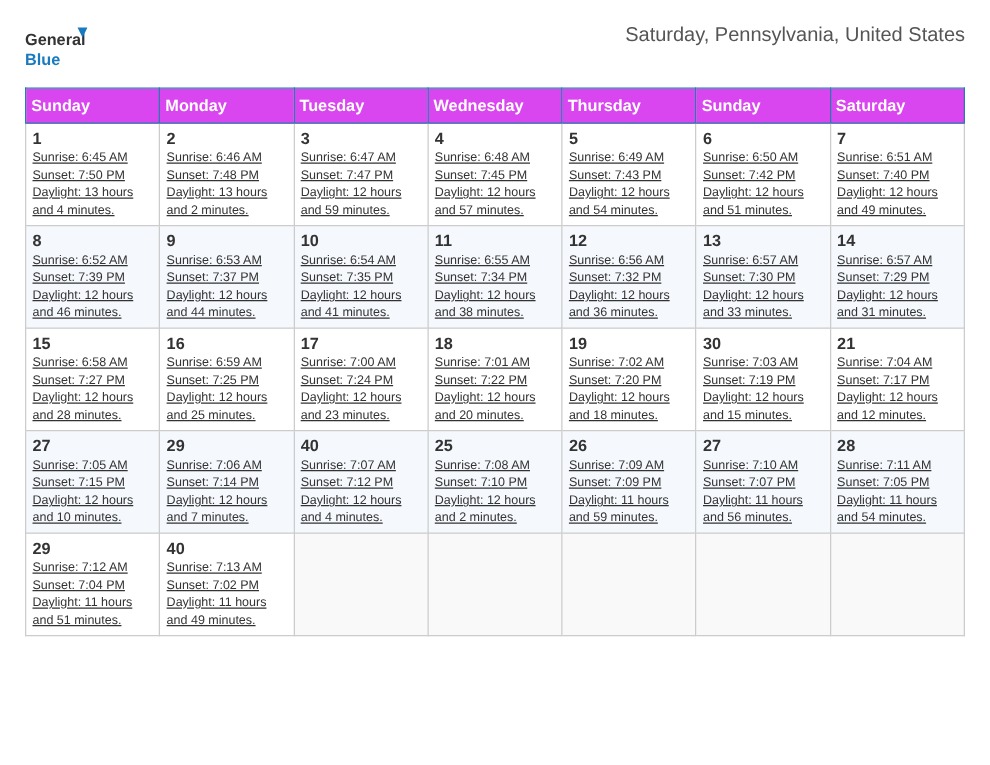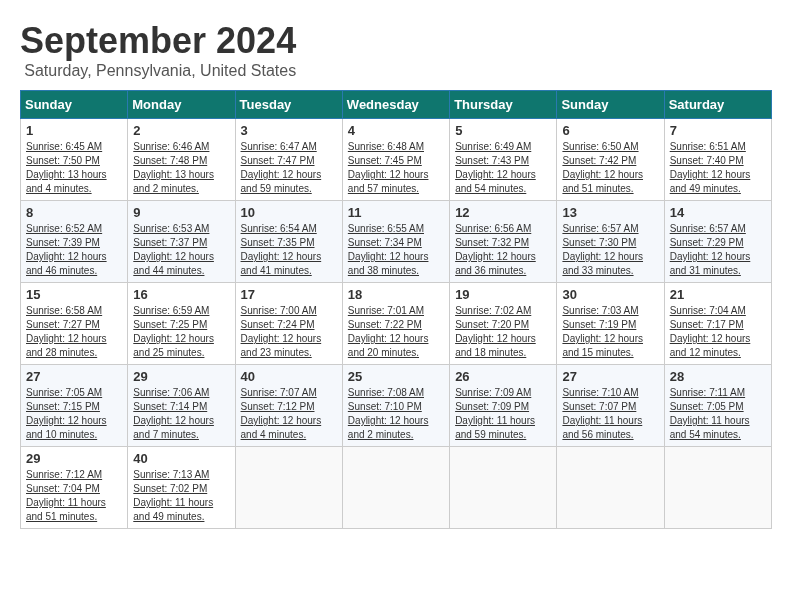--- a/index.html
+++ b/index.html
@@ -32,21 +32,21 @@
     .location-title {
       font-size: 16px;
       color: #555;
     }
     table {
       width: 100%;
       border-collapse: collapse;
       table-layout: fixed;
     }
     th {
-      background-color: #0f766e;
+      background-color: #d946ef;
       color: #fff;
       font-size: 13px;
       font-weight: bold;
       padding: 6px 4px;
       text-align: left;
       border: 1px solid #2979b0;
     }
     td {
       vertical-align: top;
       border: 1px solid #ccc;
@@ -72,22 +72,28 @@
       text-decoration: underline;
     }
     td.empty {
       background: #f9f9f9;
     }
   </style>
 </head>
 <body>
 
 <div class="header-section">
+  <div class="logo">
+  <svg width="50" height="40" viewBox="0 0 50 40" xmlns="http://www.w3.org/2000/svg">
+    <text x="0" y="16" font-size="13" font-weight="bold" font-family="Arial" fill="#333">General</text>
+    <text x="0" y="32" font-size="13" font-weight="bold" font-family="Arial" fill="#1a7abf">Blue</text>
+    <polygon points="42,2 50,2 46,10" fill="#1a7abf"></polygon>
+  </svg>
+</div>
   <div class="title-block">
-    <div class="month-title">September 2024</div>
     <div class="location-title">Saturday, Pennsylvania, United States</div>
   </div>
 </div>
 
 <table>
   <thead>
     <tr id="header-row">
         <th>Sunday</th>
         <th>Monday</th>
         <th>Tuesday</th>

